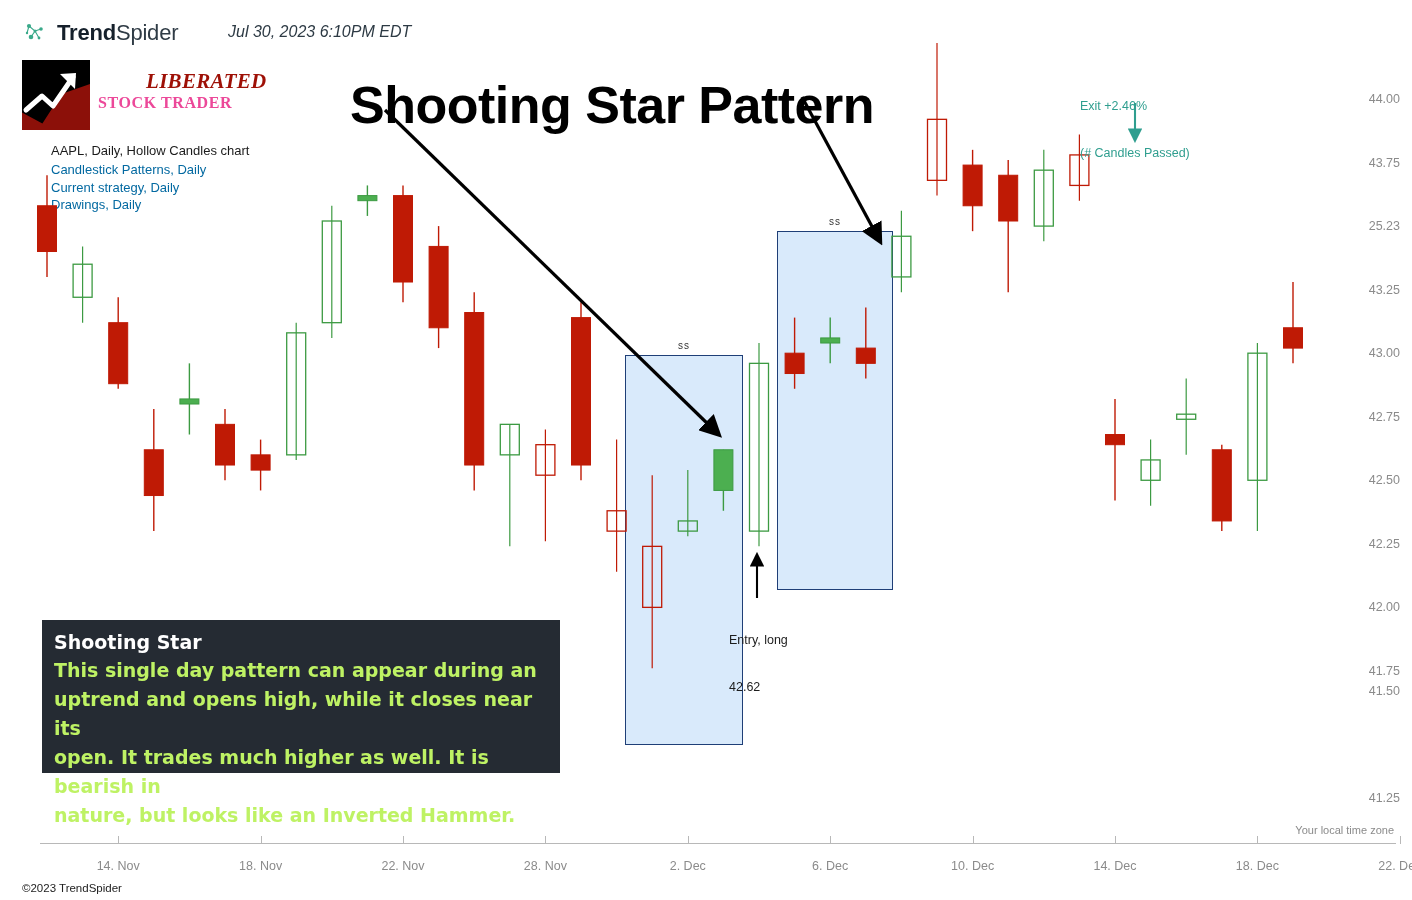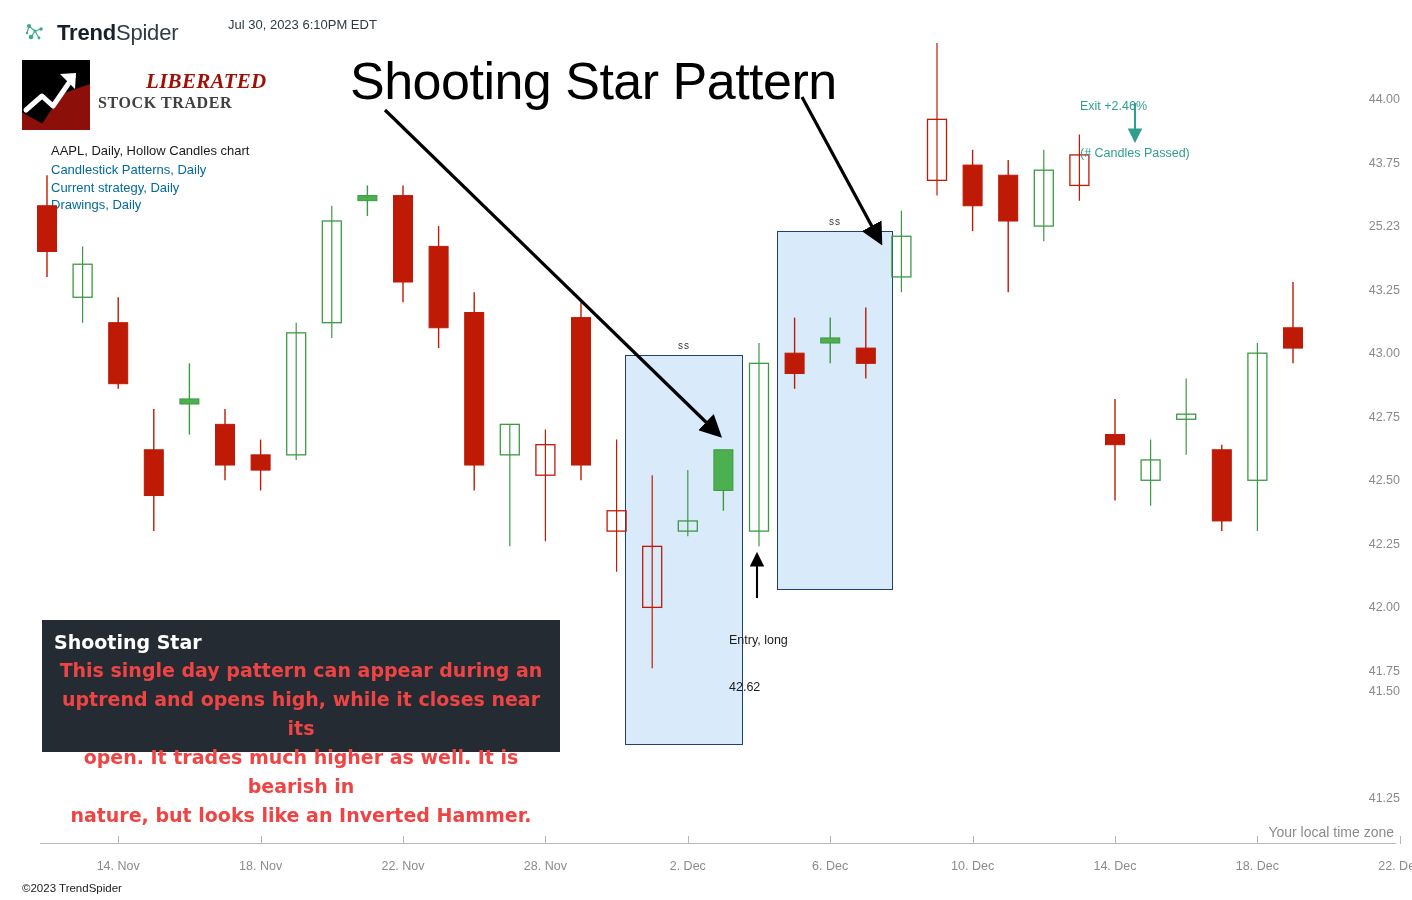--- a/index.html
+++ b/index.html
@@ -6,77 +6,77 @@
   body{width:1412px;height:900px;position:relative;overflow:hidden;
        font-family:"Liberation Sans","DejaVu Sans",sans-serif;color:#222;}
   .abs{position:absolute;}
 
   
   #brand{left:22px;top:20px;display:flex;align-items:center;gap:9px;}
   #brand-mark{width:26px;height:26px;position:relative;}
   #brand-name{font-size:22px;font-weight:700;color:#15202b;letter-spacing:-0.2px;
               white-space:nowrap;line-height:26px;}
   #brand-name .thin{font-weight:400;color:#2f3b45;}
-  #timestamp{left:228px;top:17px;font-size:13px;color:#2b3views;color:#2d3a44;}
+  #timestamp{left:228px;top:23px;font-size:16px;color:#2b3views;color:#2d3a44;font-style:italic;}
 
   
   #lst-logo{left:22px;top:60px;width:190px;height:70px;}
   #lst-box{position:absolute;left:0;top:0;width:68px;height:70px;
            background:#000;overflow:hidden;}
   #lst-box .redtri{position:absolute;left:0;bottom:0;width:68px;height:46px;
            background:#8c1009;clip-path:polygon(0% 100%,0% 62%,30% 86%,58% 22%,100% 0%,100% 100%);}
   #lst-box .wline{position:absolute;left:0;top:0;width:68px;height:70px;}
   #lst-text{position:absolute;left:76px;top:10px;}
   #lst-1{font-family:"Liberation Serif","DejaVu Serif",serif;font-style:italic;
          font-weight:700;font-size:21px;color:#9e1006;letter-spacing:0.3px;line-height:23px;margin-left:48px;}
   #lst-2{font-family:"Liberation Serif","DejaVu Serif",serif;font-weight:700;
-         font-size:16px;color:#404040;letter-spacing:0.6px;line-height:20px;}
+         font-size:16px;color:#ec4899;letter-spacing:0.6px;line-height:20px;}
 
   
   #legend{left:22px;top:140px;margin-left:29px;}
   #legend .l0{font-size:13px;color:#1b1b1b;line-height:21px;white-space:nowrap;}
   #legend .ln{font-size:13px;color:#0369a1;line-height:17.5px;white-space:nowrap;}
 
   
-  #chart-title{left:350px;top:50px;font-size:52px;font-weight:400;color:#000;
+  #chart-title{left:350px;top:74px;font-size:52px;font-weight:700;color:#000;
                letter-spacing:-0.5px;white-space:nowrap;line-height:62px;}
 
   
   #plot{left:0;top:0;width:1412px;height:900px;}
   svg{display:block;}
 
   
   .ylab{position:absolute;right:12px;font-size:12.5px;color:#8b8b8b;
         text-align:right;white-space:nowrap;transform:translateY(-50%);}
 
   
   #xaxis-line{left:40px;top:843px;width:1356px;height:1px;background:#b8b8b8;}
   .xlab{position:absolute;top:859px;font-size:12.5px;color:#8b8b8b;
         white-space:nowrap;transform:translateX(-50%);}
   .xtick{position:absolute;top:836px;width:1px;height:8px;background:#b8b8b8;}
-  #tzlabel{right:18px;top:824px;font-size:14px;color:#8b8b8b;white-space:nowrap;}
+  #tzlabel{right:18px;top:824px;font-size:11px;color:#8b8b8b;white-space:nowrap;}
 
   
   .zone{position:absolute;background:#d9eafb;border:1.4px solid #1f3f77;
         box-sizing:border-box;}
   .zone-tag{position:absolute;font-size:10px;color:#333;letter-spacing:1px;
             transform:translateX(-50%);}
 
   
   .anno{position:absolute;white-space:pre;line-height:15.5px;}
   #entry-anno{font-size:12.5px;color:#1c1c1c;}
   #exit-anno{font-size:12.5px;color:#2f9e8f;}
 
   
-  #descbox{left:42px;top:620px;width:518px;height:132px;background:#252b33;
+  #descbox{left:42px;top:620px;width:518px;height:153px;background:#252b33;
            box-sizing:border-box;padding:9px 12px 10px 12px;}
   #descbox .t{font-size:19px;font-weight:700;color:#ffffff;line-height:27px;
               font-family:"DejaVu Sans","Liberation Sans",sans-serif;}
-  #descbox .b{font-size:19px;font-weight:700;color:#ef4444;line-height:29px;
-              font-family:"DejaVu Sans","Liberation Sans",sans-serif;text-align:center;}
+  #descbox .b{font-size:19px;font-weight:700;color:#bef264;line-height:29px;
+              font-family:"DejaVu Sans","Liberation Sans",sans-serif;}
 
   
   #copyright{left:22px;top:882px;font-size:11.5px;color:#222;white-space:nowrap;}
 </style>
 </head>
 <body>
 
 <div class="abs" id="brand">
   <span id="brand-mark">
     <svg width="26" height="26" viewBox="0 0 26 26">

